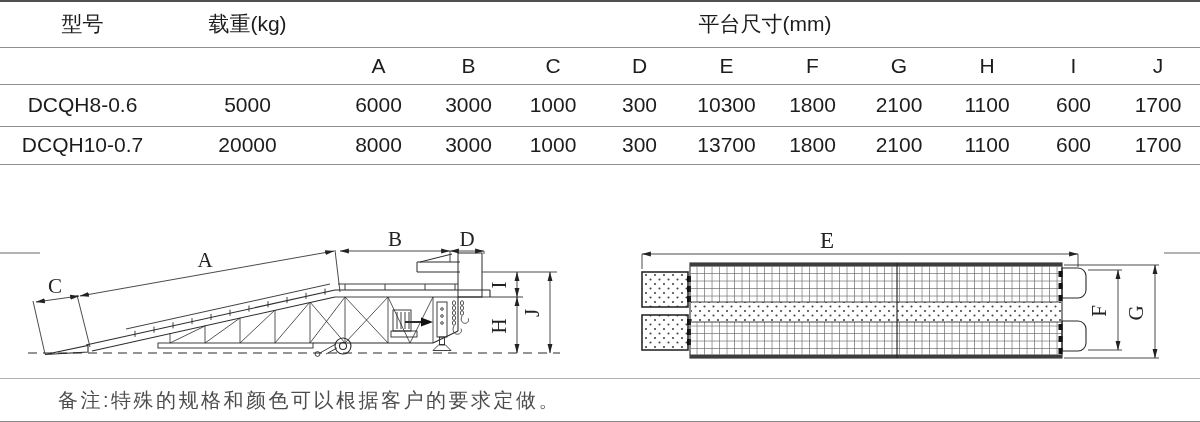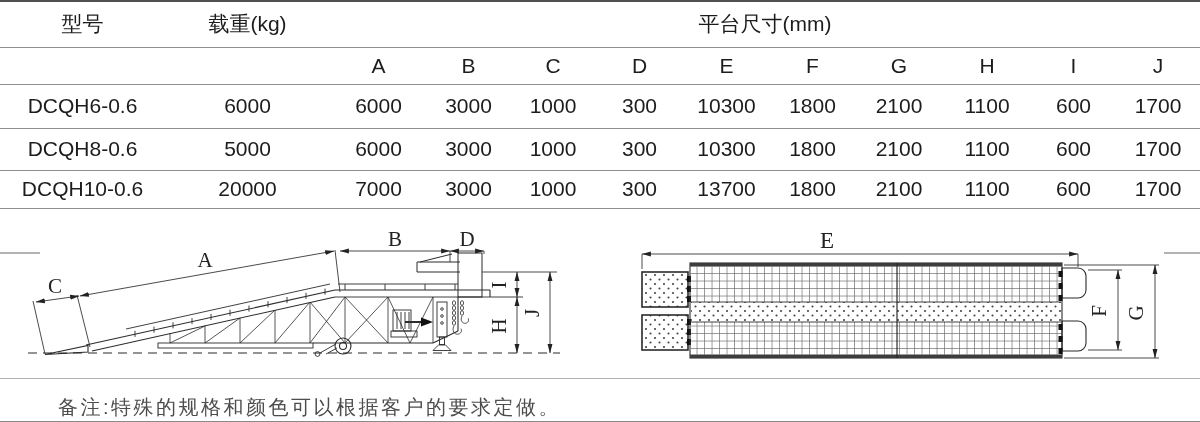--- a/index.html
+++ b/index.html
@@ -17,21 +17,21 @@
   tr.drow2{height:42px;padding-left:16px;}
   tr.drow3{height:38px;}
   td.model-col{font-size:22px;}
   td.dimhead{font-size:21px;}
   
   .drawings{position:absolute;left:0;top:214px;width:1200px;height:164px;}
   .drawings svg{display:block;}
   
   .noteBar{position:absolute;left:0;top:378px;width:1200px;height:42px;
            border-top:1px solid #b0b0b0;border-bottom:2px solid #8a8a8a;
-           display:flex;align-items:flex-end;}
+           display:flex;align-items:center;}
   .noteBar span{margin-left:58px;font-size:20px;letter-spacing:2.5px;color:#4d4d4d;}
   
   text.dim{font-family:"Liberation Serif","DejaVu Serif",serif;font-size:21px;fill:#222;}
 </style>
 </head>
 <body>
 
 <div class="page">
 
   <table class="spec">
@@ -62,52 +62,38 @@
       <td class="dimhead">B</td>
       <td class="dimhead">C</td>
       <td class="dimhead">D</td>
       <td class="dimhead">E</td>
       <td class="dimhead">F</td>
       <td class="dimhead">G</td>
       <td class="dimhead">H</td>
       <td class="dimhead">I</td>
       <td class="dimhead">J</td>
     </tr>
-    <tr class="drow1">
-      <td class="model-col">DCQH6-0.6</td>
-      <td>6000</td>
-      <td>6000</td>
-      <td>3000</td>
-      <td>1000</td>
-      <td>300</td>
-      <td>10300</td>
-      <td>1800</td>
-      <td>2100</td>
-      <td>1100</td>
-      <td>600</td>
-      <td>1700</td>
-    </tr>
     <tr class="drow2">
       <td class="model-col">DCQH8-0.6</td>
       <td>5000</td>
       <td>6000</td>
       <td>3000</td>
       <td>1000</td>
       <td>300</td>
       <td>10300</td>
       <td>1800</td>
       <td>2100</td>
       <td>1100</td>
       <td>600</td>
       <td>1700</td>
     </tr>
     <tr class="drow3">
-      <td class="model-col">DCQH10-0.6</td>
+      <td class="model-col">DCQH10-0.7</td>
       <td>20000</td>
-      <td>7000</td>
+      <td>8000</td>
       <td>3000</td>
       <td>1000</td>
       <td>300</td>
       <td>13700</td>
       <td>1800</td>
       <td>2100</td>
       <td>1100</td>
       <td>600</td>
       <td>1700</td>
     </tr>

